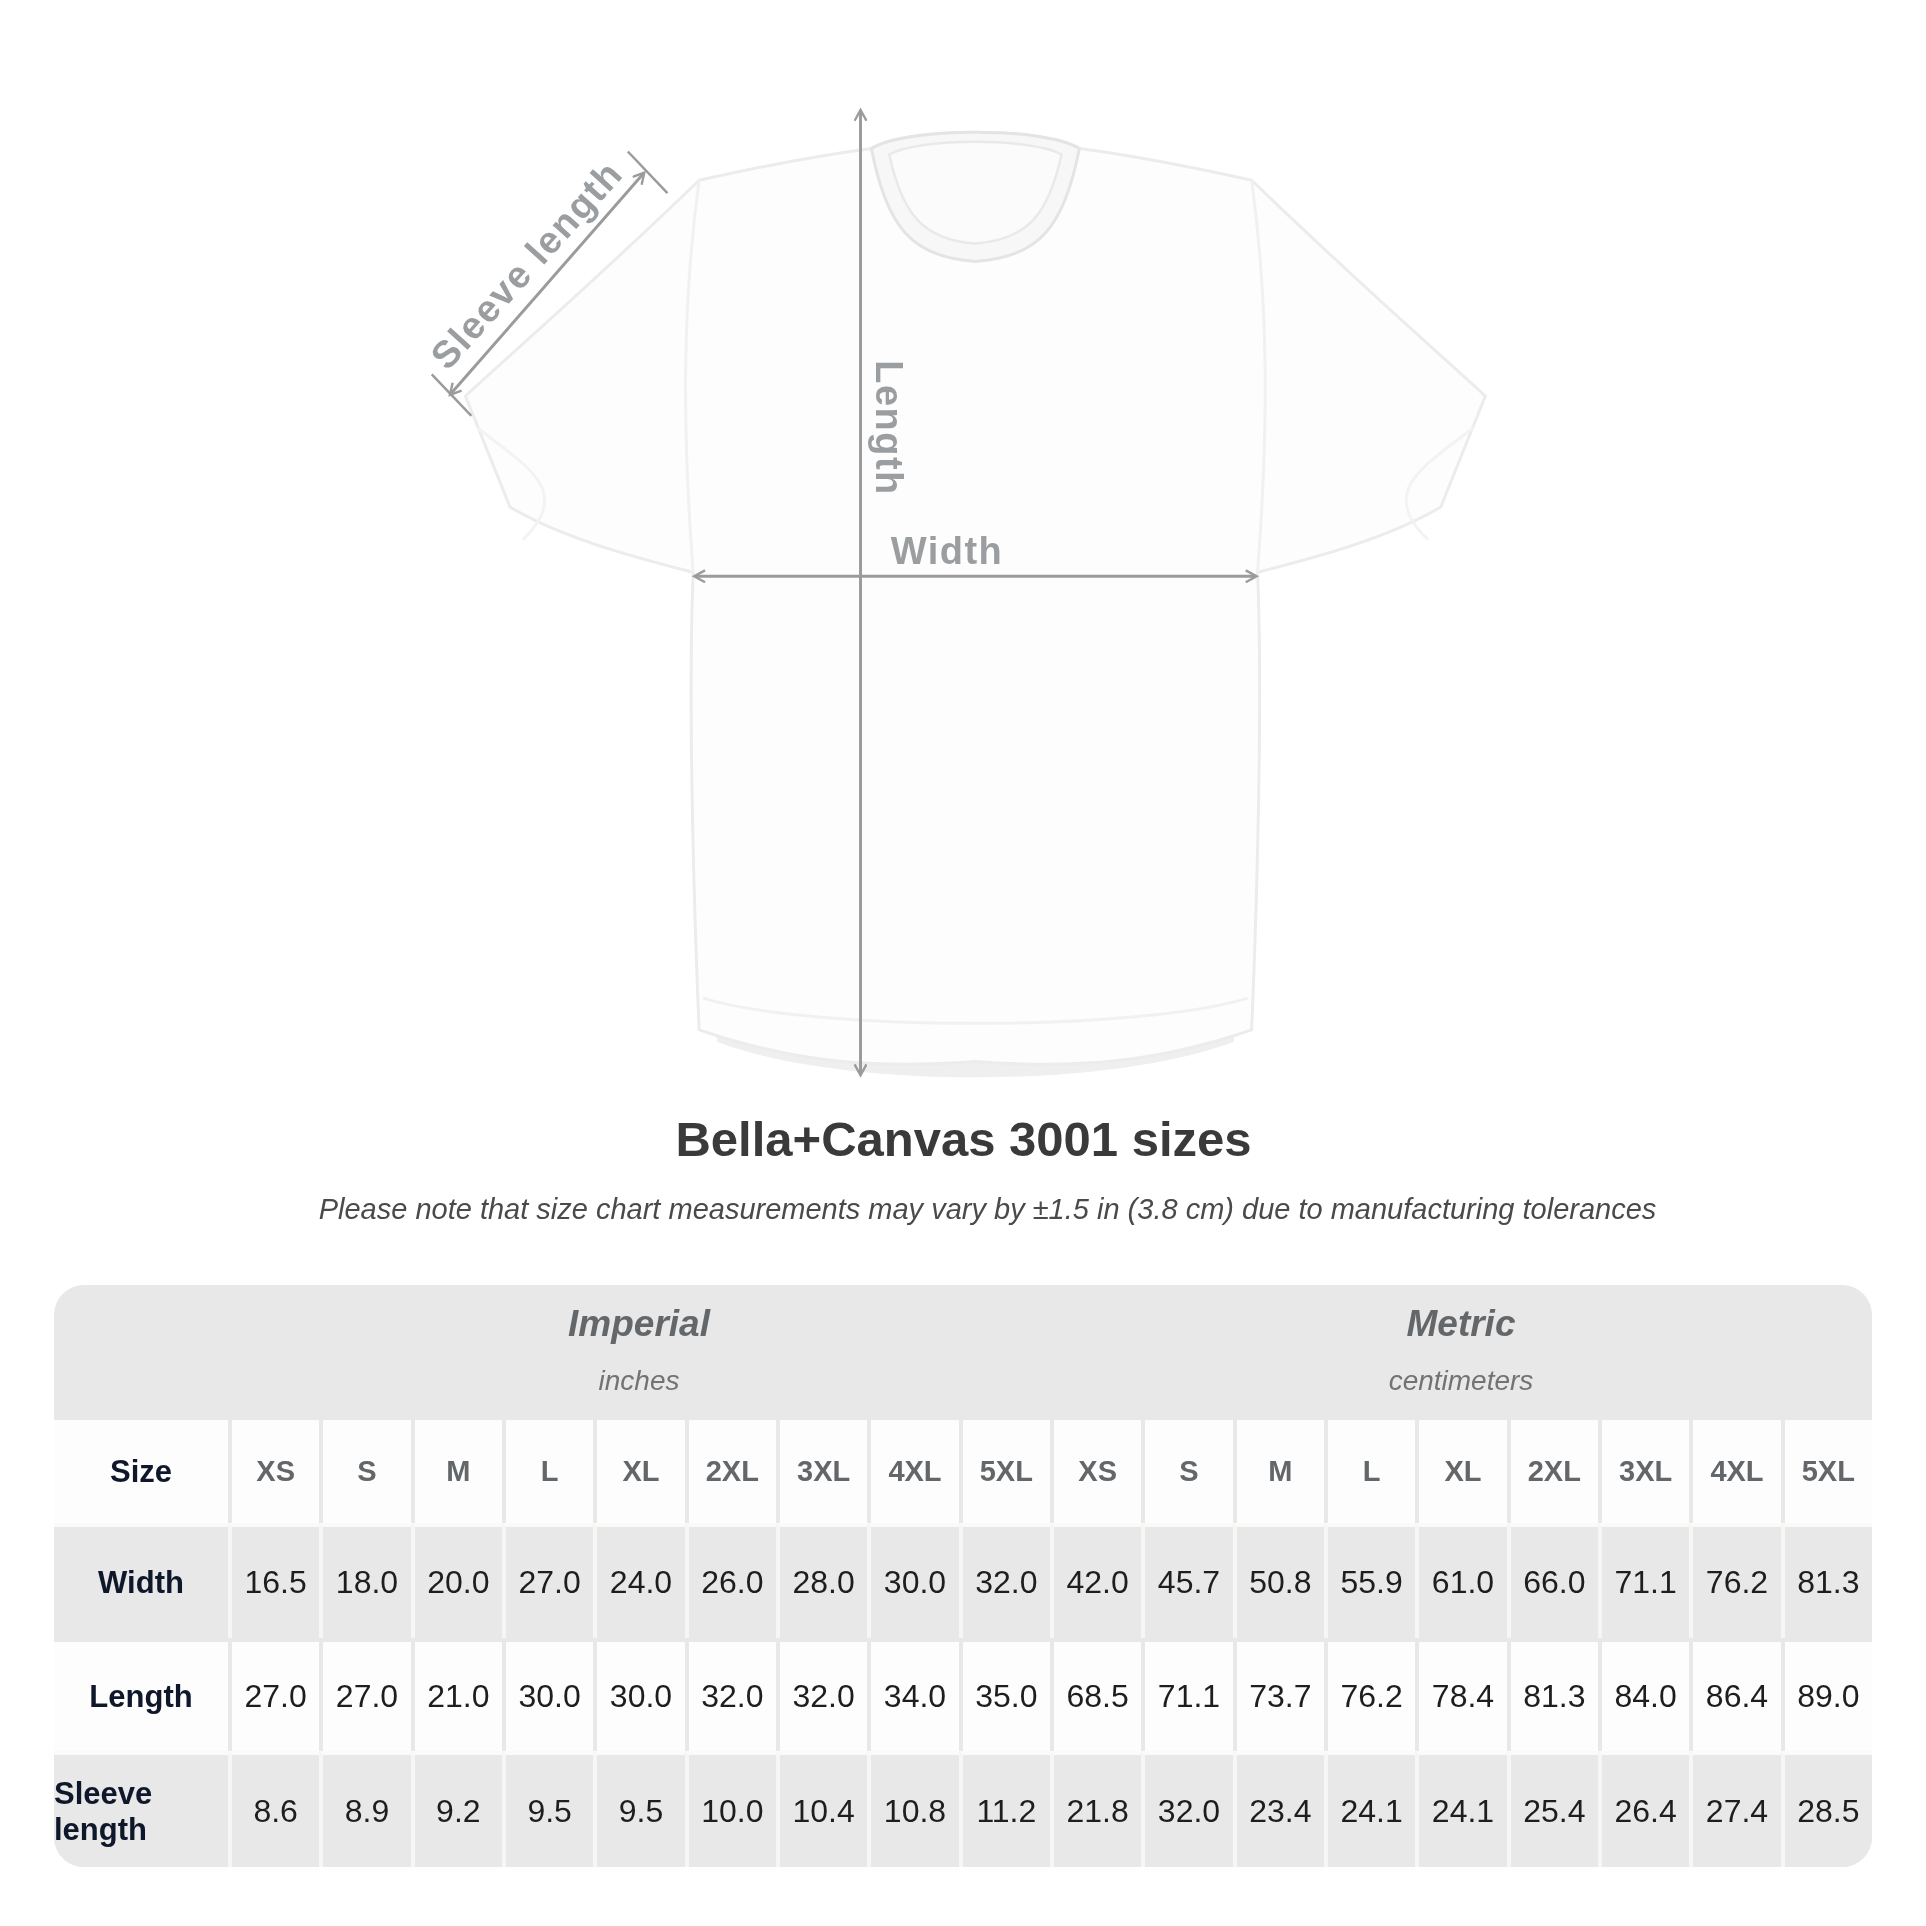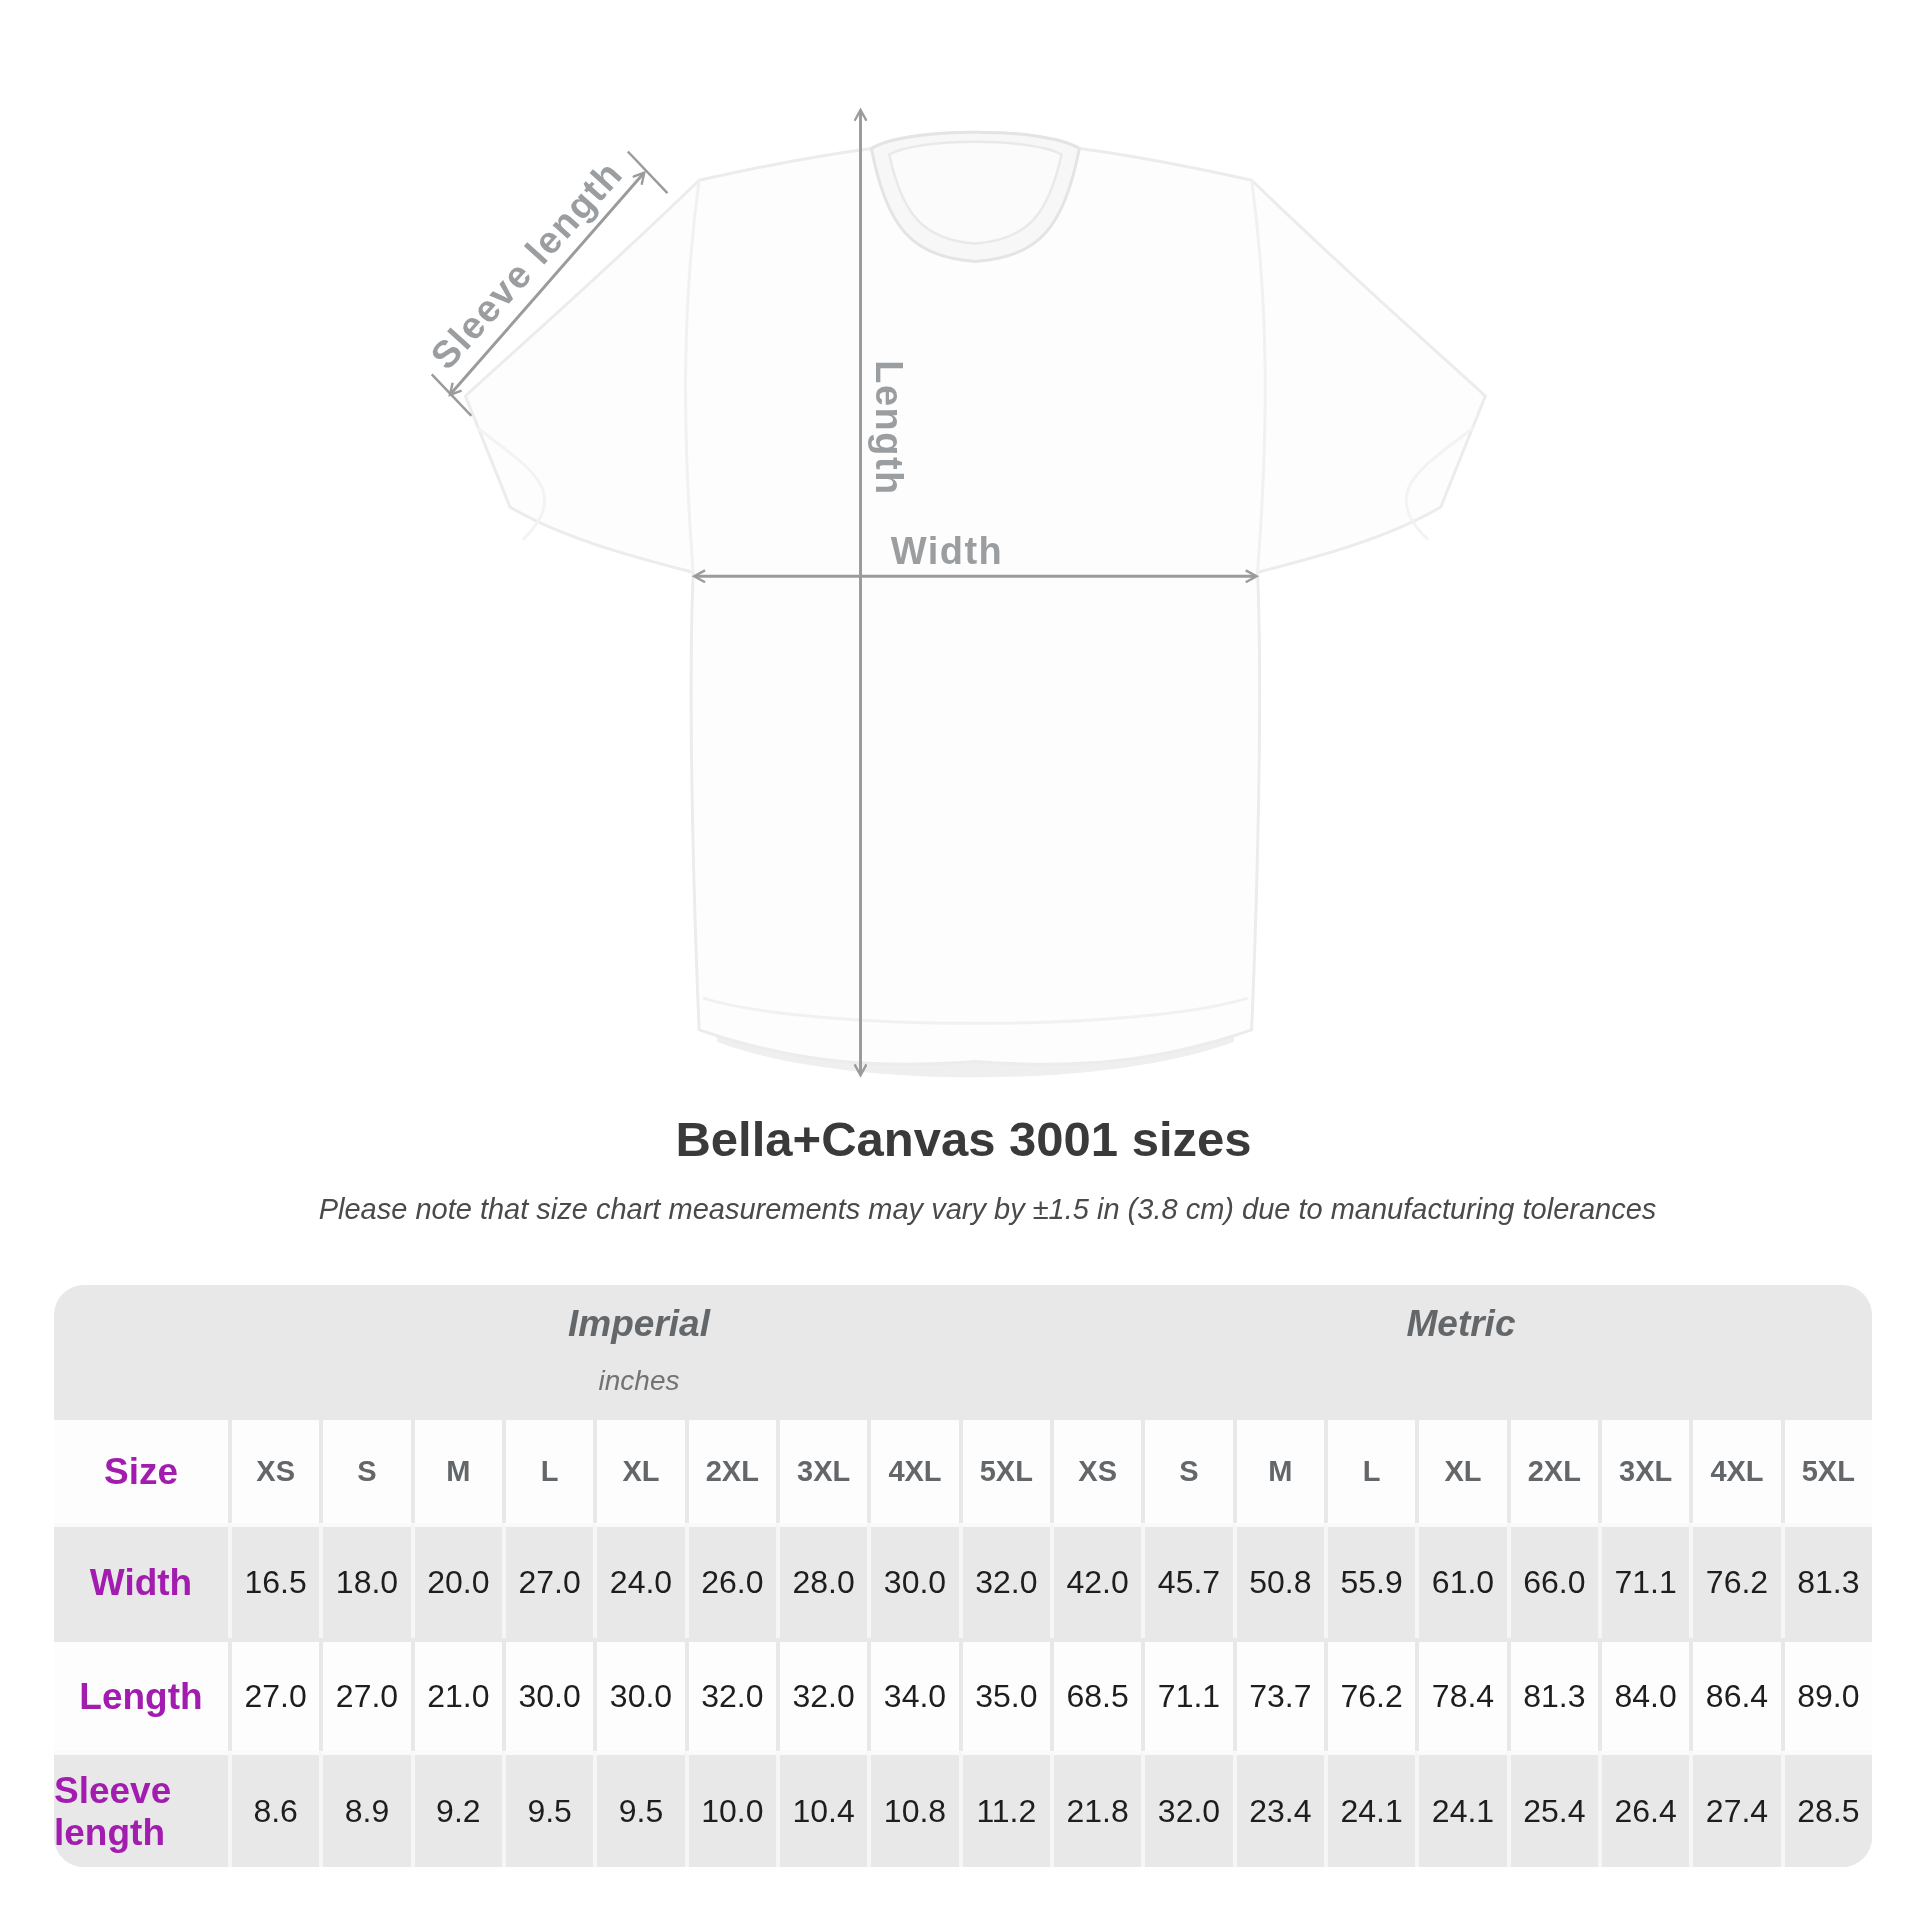--- a/index.html
+++ b/index.html
@@ -29,21 +29,21 @@
   .grid{position:absolute;left:0;top:135px;width:1818px;height:447px;display:grid;
         grid-template-columns:174px repeat(18,1fr);
         grid-template-rows:103px 115px 113px 117px;}
   .cell{display:flex;align-items:center;justify-content:center;box-sizing:border-box;
         border-left:4px solid transparent;border-top:4px solid transparent;}
   .cell.white{background:#fdfdfd;border-left-color:#e9e8e8;border-top-color:#e9e8e8;}
   .cell.gray{background:#e9e8e8;border-left-color:#f6f6f5;border-top-color:#fafaf9;}
   .cell.c0{border-left:none;}
   .cell.r0{border-top:none;}
   .cell.head{font-size:29px;font-weight:bold;color:#64676a;}
-  .cell.label{font-size:37px;font-weight:bold;color:#a21caf;}
+  .cell.label{font-size:31px;font-weight:bold;color:#0f172a;}
   .cell.val{font-size:32px;color:#1e1e1e;}
 </style>
 </head>
 <body>
 
 <div class="page">
 
   <div class="diagram">
     <svg width="1927" height="1109" viewBox="0 0 1946 1120">
       <defs>
@@ -97,20 +97,21 @@
   <div class="note">Please note that size chart measurements may vary by ±1.5 in (3.8 cm) due to manufacturing tolerances</div>
 
   <div class="size-table">
     <div class="unit-band">
       <div class="unit-group imperial">
         <div class="unit-name">Imperial</div>
         <div class="unit-sub">inches</div>
       </div>
       <div class="unit-group metric">
         <div class="unit-name">Metric</div>
+        <div class="unit-sub">centimeters</div>
       </div>
     </div>
     <div class="grid" id="grid">
         <div class="cell white head label c0 r0">Size</div>
         <div class="cell white head r0">XS</div>
         <div class="cell white head r0">S</div>
         <div class="cell white head r0">M</div>
         <div class="cell white head r0">L</div>
         <div class="cell white head r0">XL</div>
         <div class="cell white head r0">2XL</div>

